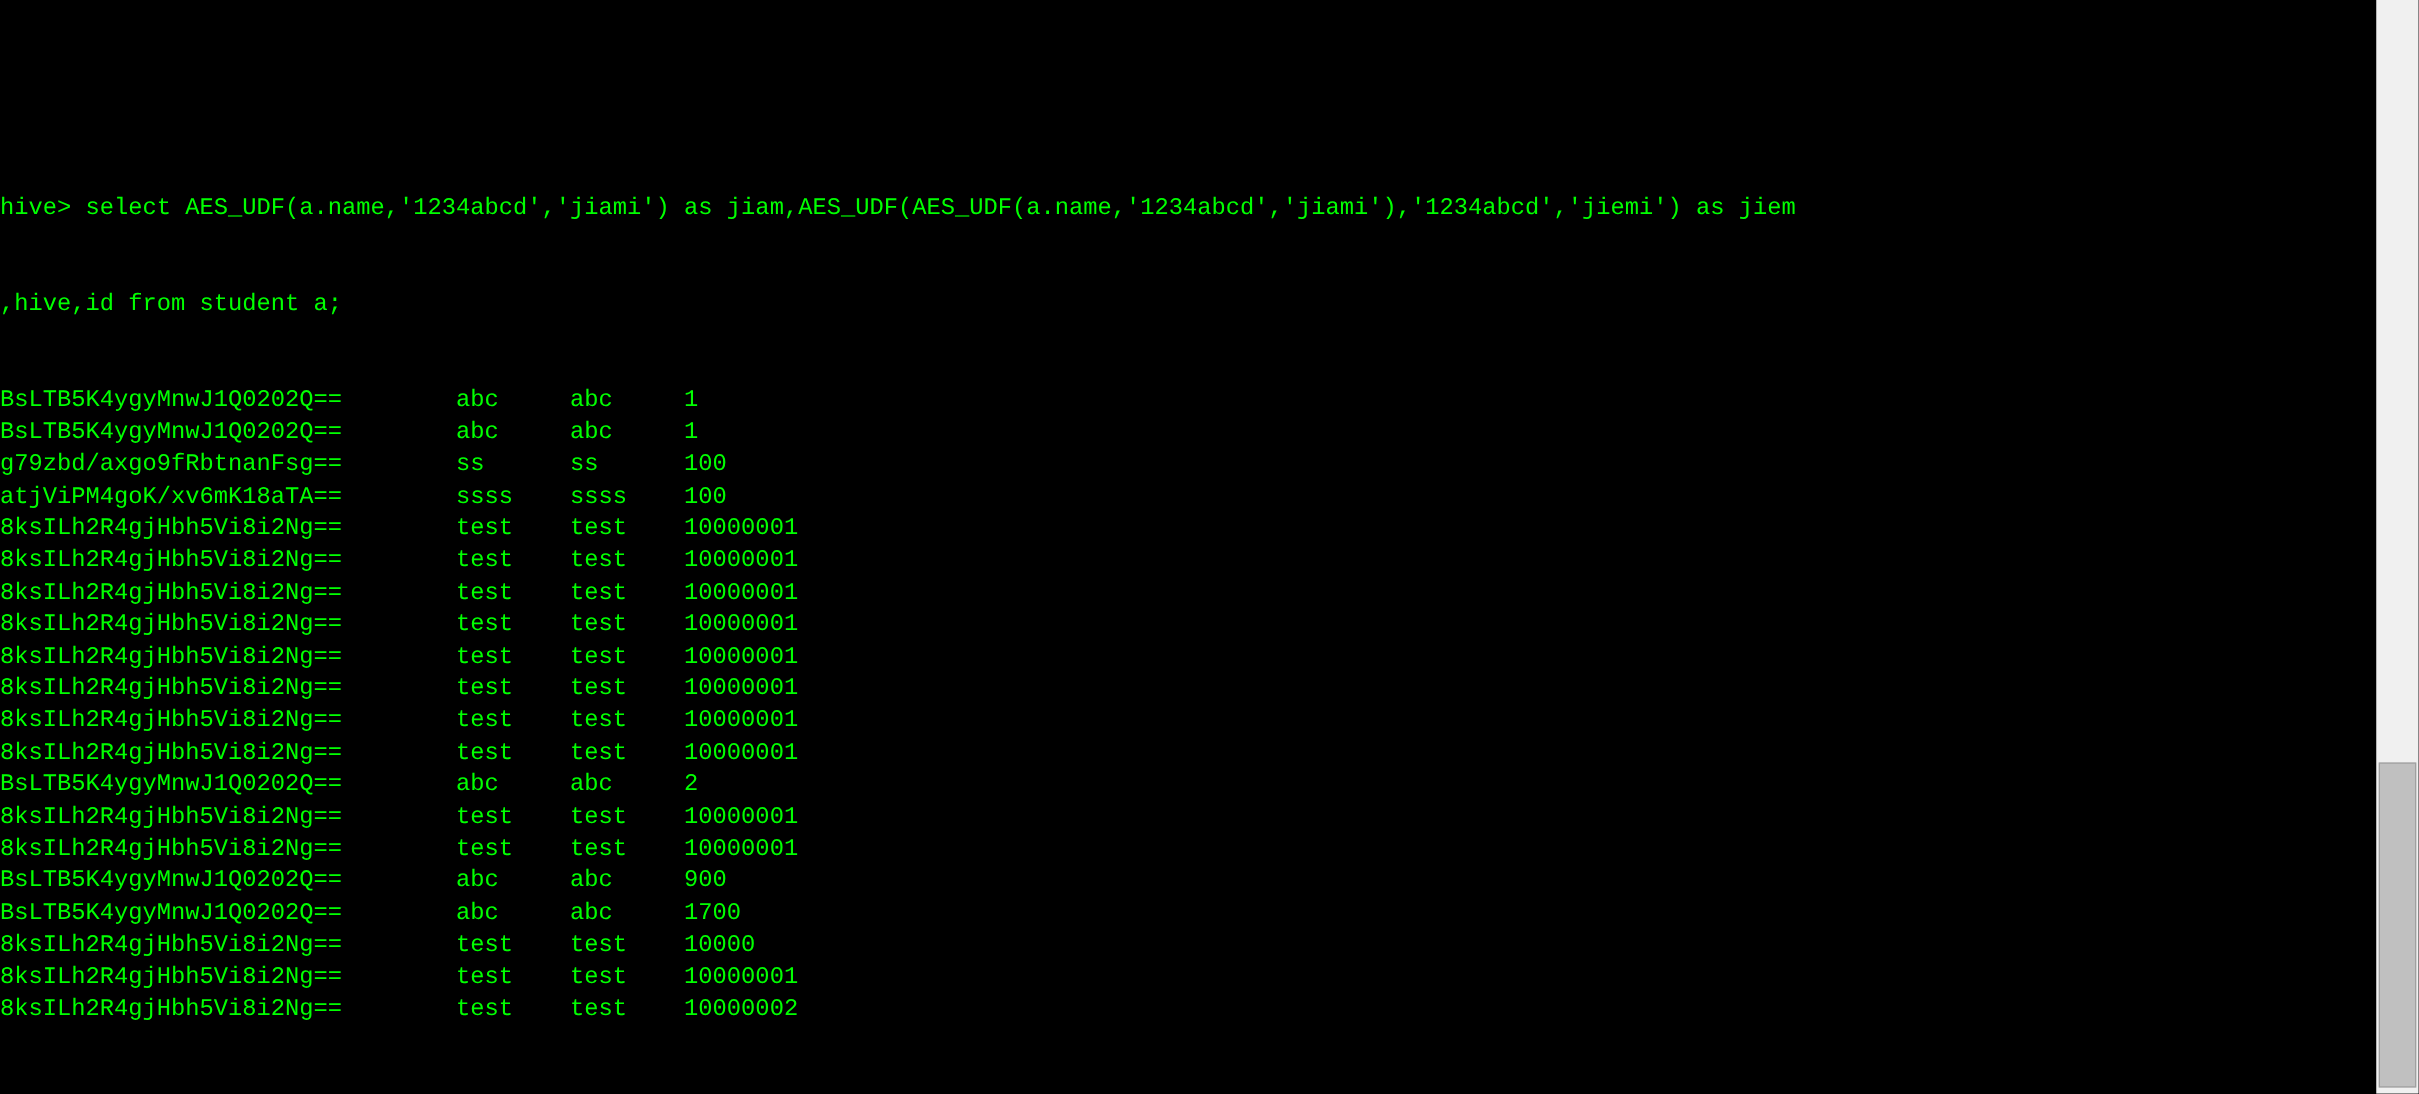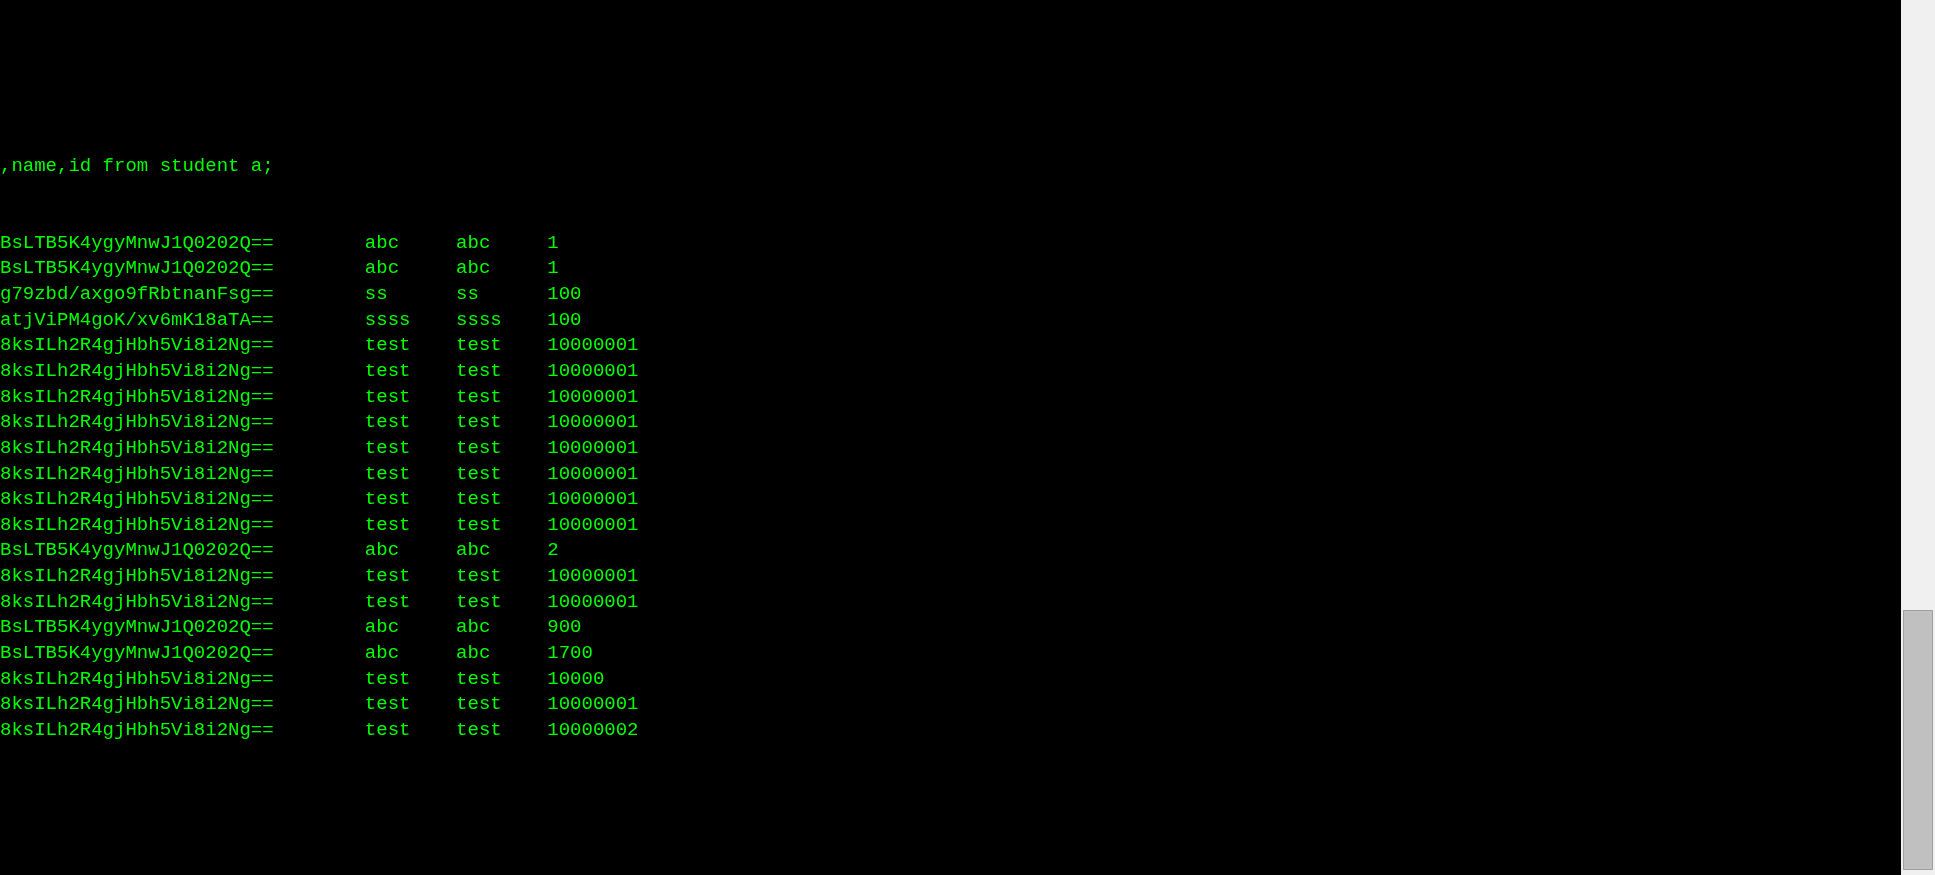--- a/index.html
+++ b/index.html
@@ -43,21 +43,22 @@
       background: #c0c0c0;
       border: 1px solid #a0a0a0;
     }
   </style>
 </head>
 <body>
 
 
 
 <div class="terminal">
-  <div class="line">,name,id from student a;</div>
+  <div class="line">hive&gt; select AES_UDF(a.name,'1234abcd','jiami') as jiam,AES_UDF(AES_UDF(a.name,'1234abcd','jiami'),'1234abcd','jiemi') as jiem</div>
+  <div class="line">,hive,id from student a;</div>
   <div id="rows-container"><div class="line">BsLTB5K4ygyMnwJ1Q0202Q==        abc     abc     1</div><div class="line">BsLTB5K4ygyMnwJ1Q0202Q==        abc     abc     1</div><div class="line">g79zbd/axgo9fRbtnanFsg==        ss      ss      100</div><div class="line">atjViPM4goK/xv6mK18aTA==        ssss    ssss    100</div><div class="line">8ksILh2R4gjHbh5Vi8i2Ng==        test    test    10000001</div><div class="line">8ksILh2R4gjHbh5Vi8i2Ng==        test    test    10000001</div><div class="line">8ksILh2R4gjHbh5Vi8i2Ng==        test    test    10000001</div><div class="line">8ksILh2R4gjHbh5Vi8i2Ng==        test    test    10000001</div><div class="line">8ksILh2R4gjHbh5Vi8i2Ng==        test    test    10000001</div><div class="line">8ksILh2R4gjHbh5Vi8i2Ng==        test    test    10000001</div><div class="line">8ksILh2R4gjHbh5Vi8i2Ng==        test    test    10000001</div><div class="line">8ksILh2R4gjHbh5Vi8i2Ng==        test    test    10000001</div><div class="line">BsLTB5K4ygyMnwJ1Q0202Q==        abc     abc     2</div><div class="line">8ksILh2R4gjHbh5Vi8i2Ng==        test    test    10000001</div><div class="line">8ksILh2R4gjHbh5Vi8i2Ng==        test    test    10000001</div><div class="line">BsLTB5K4ygyMnwJ1Q0202Q==        abc     abc     900</div><div class="line">BsLTB5K4ygyMnwJ1Q0202Q==        abc     abc     1700</div><div class="line">8ksILh2R4gjHbh5Vi8i2Ng==        test    test    10000</div><div class="line">8ksILh2R4gjHbh5Vi8i2Ng==        test    test    10000001</div><div class="line">8ksILh2R4gjHbh5Vi8i2Ng==        test    test    10000002</div></div>
   
   
 </div>
 
 <div class="scrollbar-track">
   <div class="scrollbar-thumb" style="top:610px;height:260px;"></div>
 </div>
 
 

